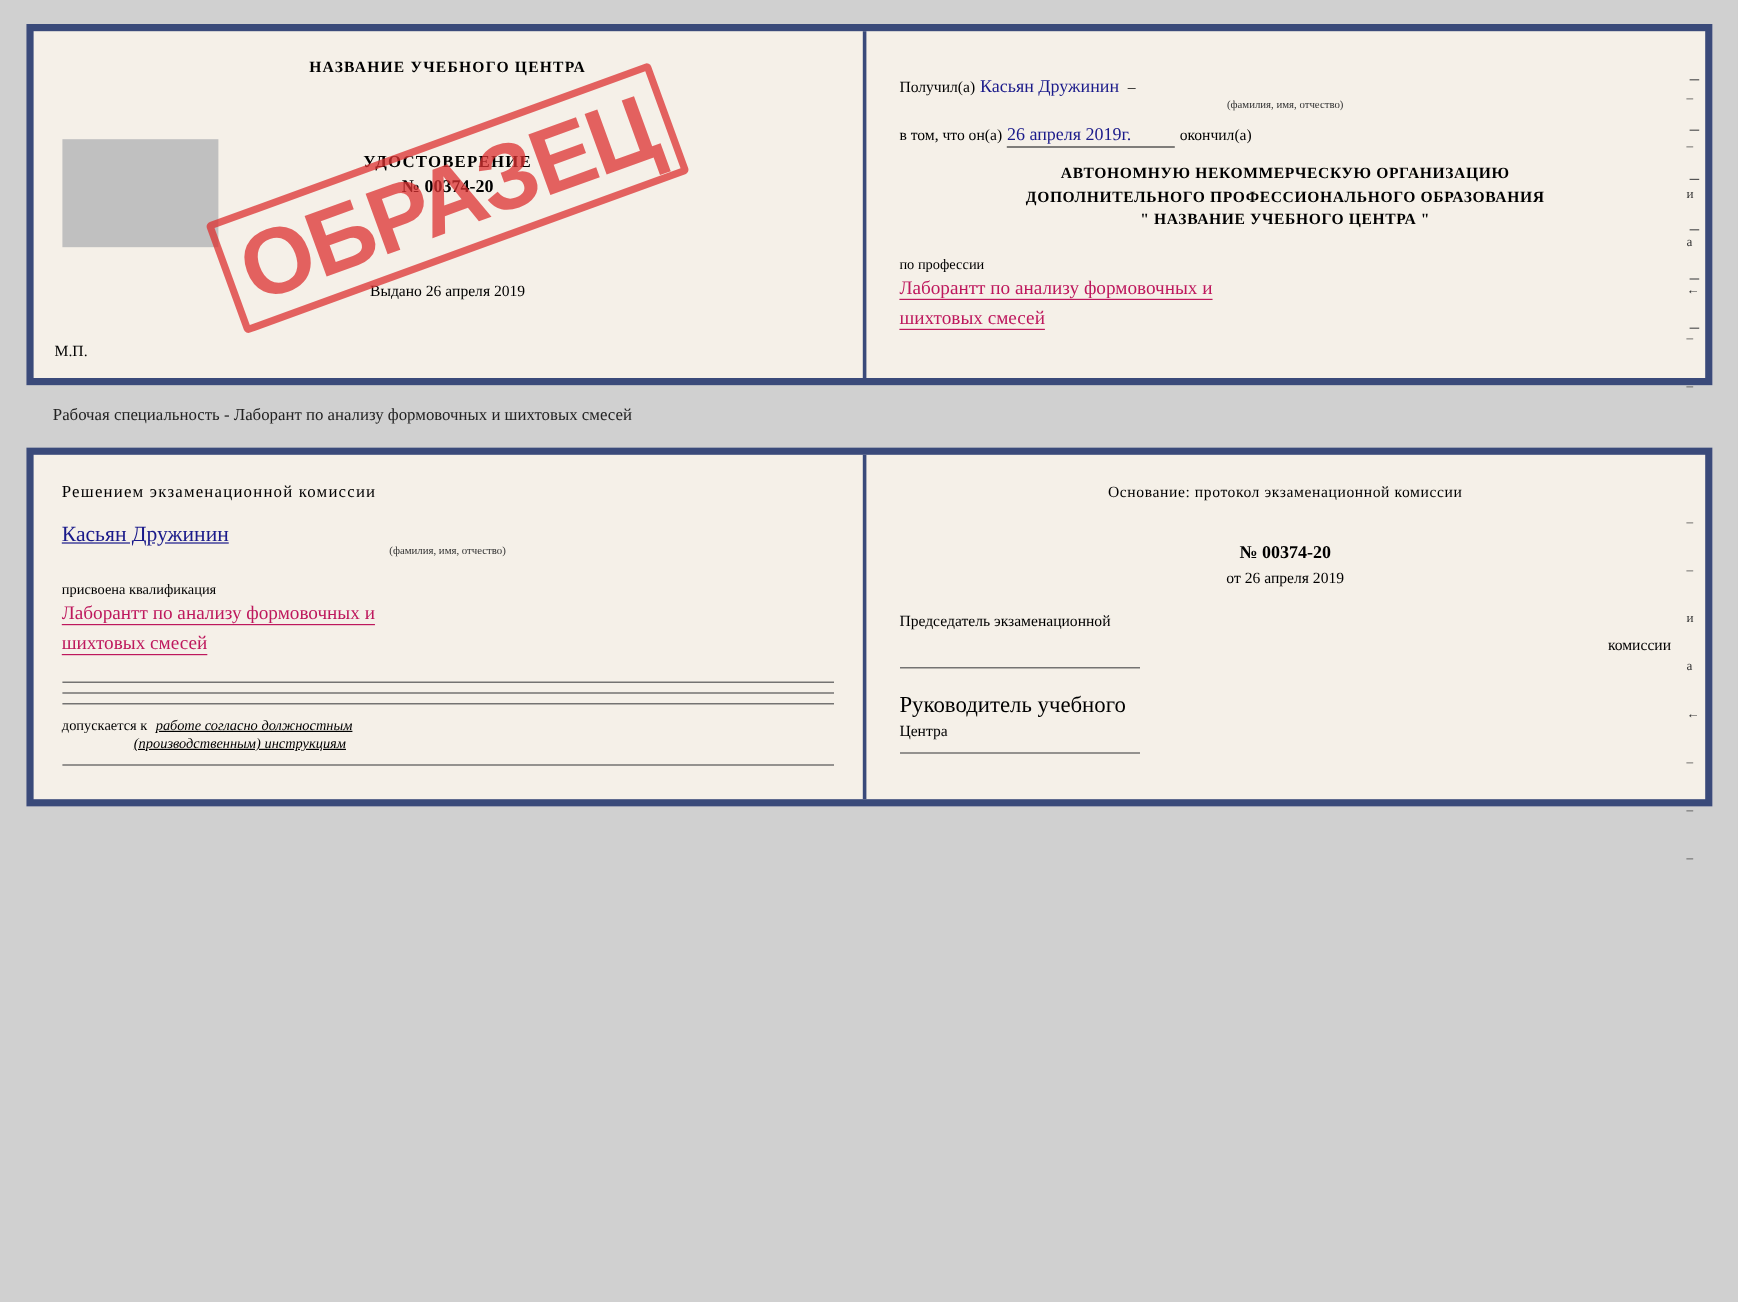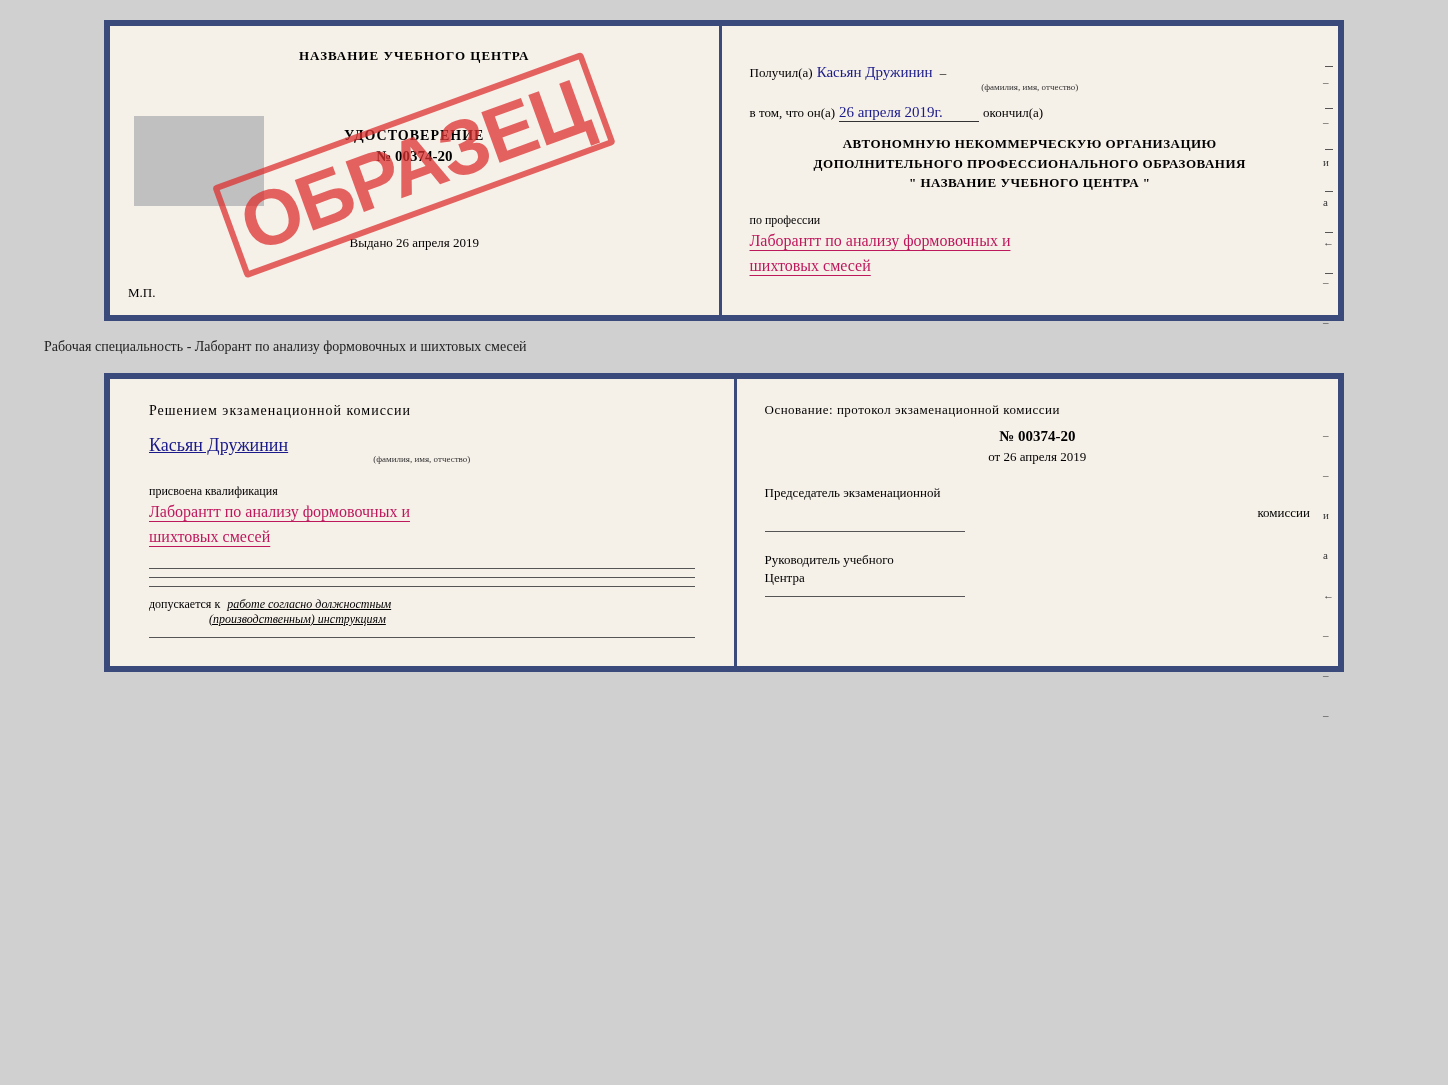--- a/index.html
+++ b/index.html
@@ -10,21 +10,21 @@
       min-height: 1085px;
       display: flex;
       flex-direction: column;
       align-items: center;
       padding: 20px;
       gap: 14px;
     }
 
     .document-section {
       display: flex;
-      width: 1240px;
+      width: 1405px;
       border: 6px solid #3a4a7a;
       background: #f5f0e8;
       position: relative;
     }
 
     .doc-left, .doc-right {
       flex: 1;
       padding: 22px 24px;
       position: relative;
     }
@@ -171,21 +171,21 @@
     .caption-text {
       font-size: 14px;
       color: #222;
       width: 1360px;
       padding: 4px 0;
     }
 
     
     .bottom-doc-left, .bottom-doc-right {
       flex: 1;
-      padding: 20px 39px;
+      padding: 20px 24px;
       position: relative;
     }
 
     .bottom-doc-left {
       border-right: 3px solid #3a4a7a;
     }
 
     .bottom-doc-right {
       padding: 20px 28px;
     }
@@ -319,33 +319,33 @@
     <div style="margin-top:10px; font-size:12px;font-family:Liberation Serif, serif;">
       <span>допускается к</span>
       <span style="text-decoration:underline; font-style:italic; margin-left:4px;">работе согласно должностным</span>
       <br>
       <span style="font-style:italic; text-decoration:underline; margin-left: 60px;">(производственным) инструкциям</span>
     </div>
     <div class="blank-line" style="margin-top:10px;"></div>
   </div>
 
   <div class="bottom-doc-right">
-    <div class="text-line" style="font-size:13px; letter-spacing:0.5px; margin-bottom:7px;">Основание: протокол экзаменационной  комиссии</div>
+    <div class="text-line" style="font-size:13px; letter-spacing:0.5px; margin-bottom:32px;text-align:center;">Основание: протокол экзаменационной  комиссии</div>
 
     <div style="text-align:center; font-size:15px; font-weight:bold; margin-bottom:4px;">№  00374-20</div>
     <div style="text-align:center; font-size:13px; margin-bottom:20px;">
       <span>от</span>
       <span>26 апреля 2019</span>
     </div>
 
     <div style="font-size:13px; margin-bottom:4px;">Председатель экзаменационной</div>
     <div style="font-size:13px; margin-bottom:10px;text-align:right;">комиссии</div>
     <div class="blank-line" style="width: 200px;"></div>
 
-    <div style="font-size:13px; margin-top:20px; margin-bottom:2px;">Руководитель учебного</div>
+    <div style="font-size:19px; margin-top:20px; margin-bottom:2px;">Руководитель учебного</div>
     <div style="font-size:13px; margin-bottom:10px;">Центра</div>
     <div class="blank-line" style="width: 200px;"></div>
 
     <div class="right-side-labels">
       <span>–</span>
       <span>–</span>
       <span>и</span>
       <span>а</span>
       <span>←</span>
       <span>–</span>

